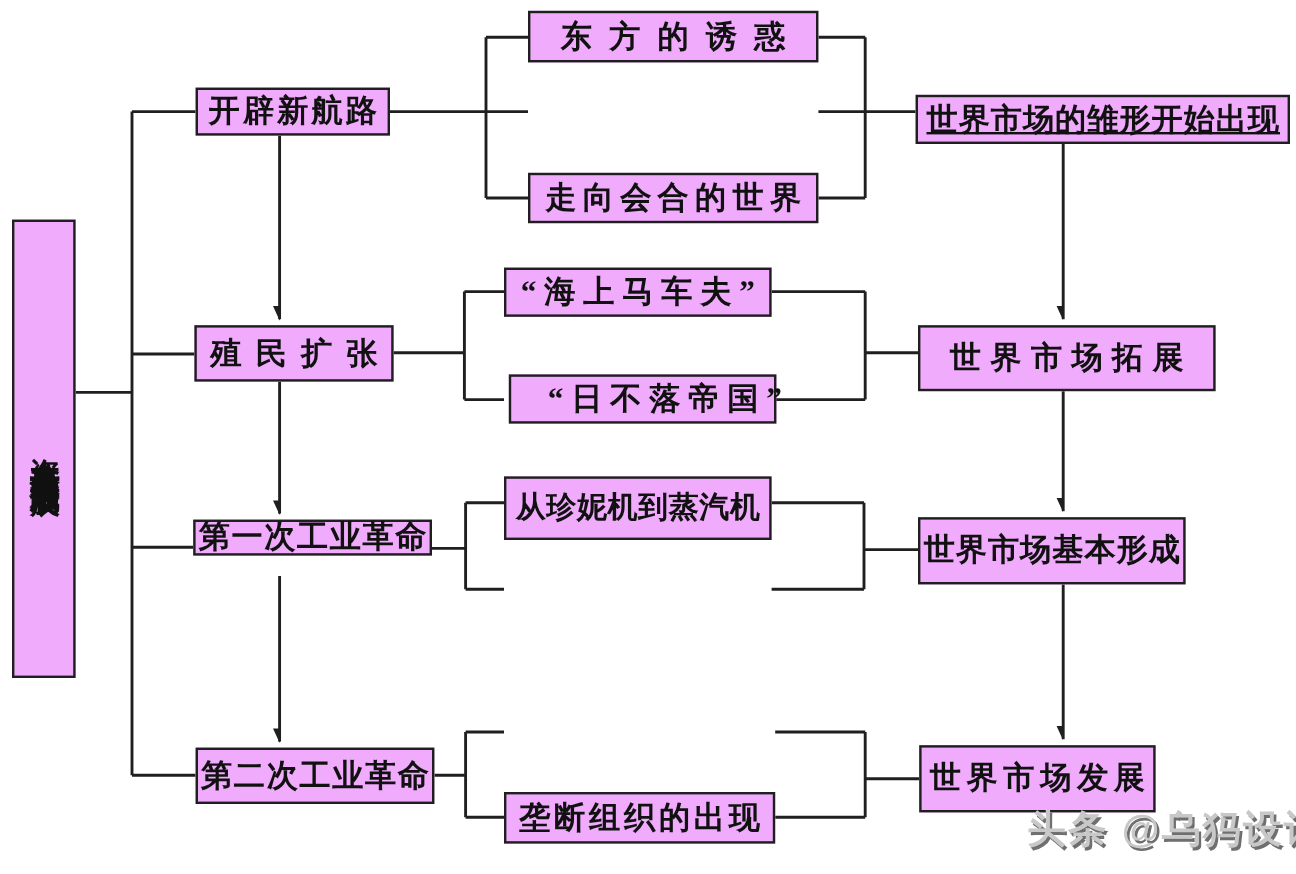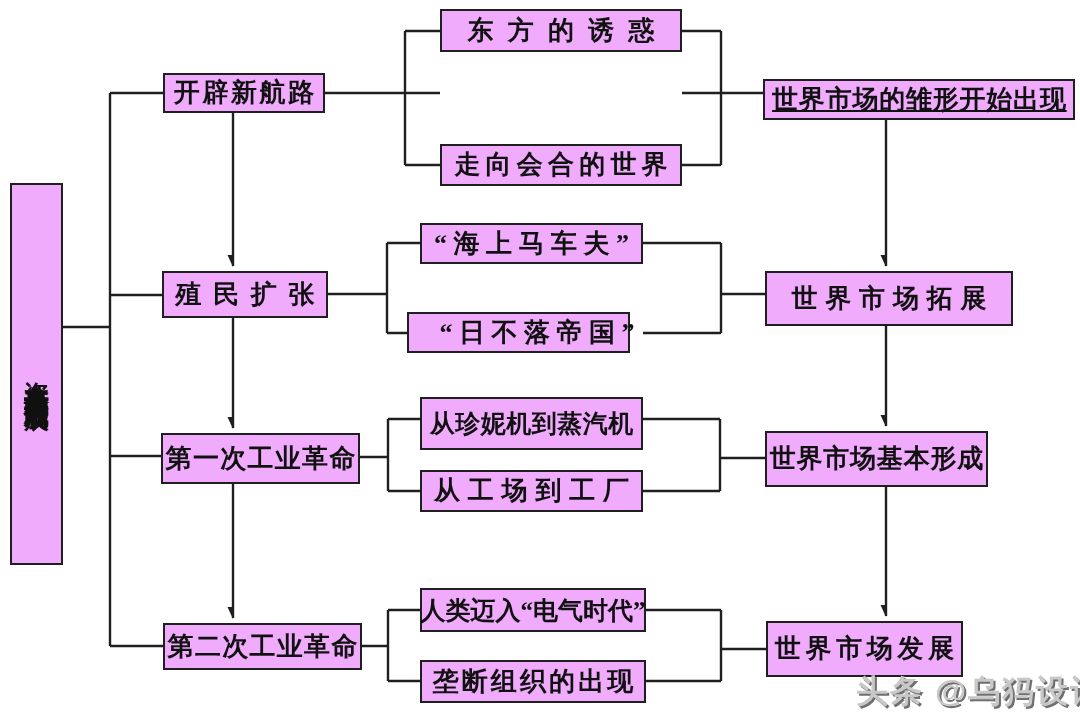--- a/index.html
+++ b/index.html
@@ -86,33 +86,31 @@
 
     <path d="M886 120 V266" stroke="#1f1f1f" stroke-width="2.4" fill="none" marker-end="url(#arrow)"></path>
     <path d="M886 326 V426" stroke="#1f1f1f" stroke-width="2.4" fill="none" marker-end="url(#arrow)"></path>
     <path d="M886 487 V616" stroke="#1f1f1f" stroke-width="2.4" fill="none" marker-end="url(#arrow)"></path>
   </svg>
 
   <div class="node vertical" style="left:10px; top:183px; width:53px; height:382px; font-size:25px; --ls:0.08em;">资本主义世界市场的形成和发展</div>
 
   <div class="node" style="left:163px; top:73px; width:162px; height:40px; --ls:0.1em;">开辟新航路</div>
   <div class="node" style="left:162px; top:271px; width:166px; height:47px; --ls:0.45em;">殖民扩张</div>
-  <div class="node" style="left:161px; top:433px; width:199px; height:51px; --ls:0.05em;">第一次工业革命</div>
+  <div class="node" style="left:161px; top:433px; width:199px; height:30px; --ls:0.05em;">第一次工业革命</div>
   <div class="node" style="left:163px; top:623px; width:199px; height:47px; --ls:0.05em;">第二次工业革命</div>
 
   <div class="node" style="left:440px; top:9px; width:242px; height:43px; --ls:0.55em;">东方的诱惑</div>
   <div class="node" style="left:440px; top:144px; width:242px; height:42px; --ls:0.2em;">走向会合的世界</div>
 
   <div class="node" style="left:420px; top:223px; width:223px; height:41px; --ls:0.25em;">“海上马车夫”</div>
-  <div class="node" style="left:407px; top:312px; width:223px; height:41px;padding-left:37px; --ls:0.25em;">“日不落帝国”</div>
+  <div class="node" style="left:424px; top:312px; width:223px; height:41px;padding-left:37px; --ls:0.25em;">“日不落帝国”</div>
 
   <div class="node" style="left:420px; top:397px; width:223px; height:53px; font-size:25px; --ls:0.02em;">从珍妮机到蒸汽机</div>
-  <div class="node" style="left:420px; top:470px; width:223px; height:42px; --ls:0.3em;">从工场到工厂</div>
 
-  <div class="node" style="left:420px; top:588px; width:226px; height:44px; font-size:25px; --ls:0;">人类迈入“电气时代”</div>
   <div class="node" style="left:420px; top:660px; width:226px; height:43px; --ls:0.12em;">垄断组织的出现</div>
 
   <div class="node" style="left:763px; top:79px; width:312px; height:41px;text-decoration:underline; --ls:0.03em;">世界市场的雏形开始出现</div>
   <div class="node" style="left:765px; top:271px; width:248px; height:55px; --ls:0.3em;">世界市场拓展</div>
   <div class="node" style="left:765px; top:431px; width:223px; height:56px; --ls:0.03em;">世界市场基本形成</div>
   <div class="node" style="left:766px; top:621px; width:197px; height:56px; --ls:0.18em;">世界市场发展</div>
 
   <div class="watermark">头条 @乌犸设计</div>
 
 </div>

